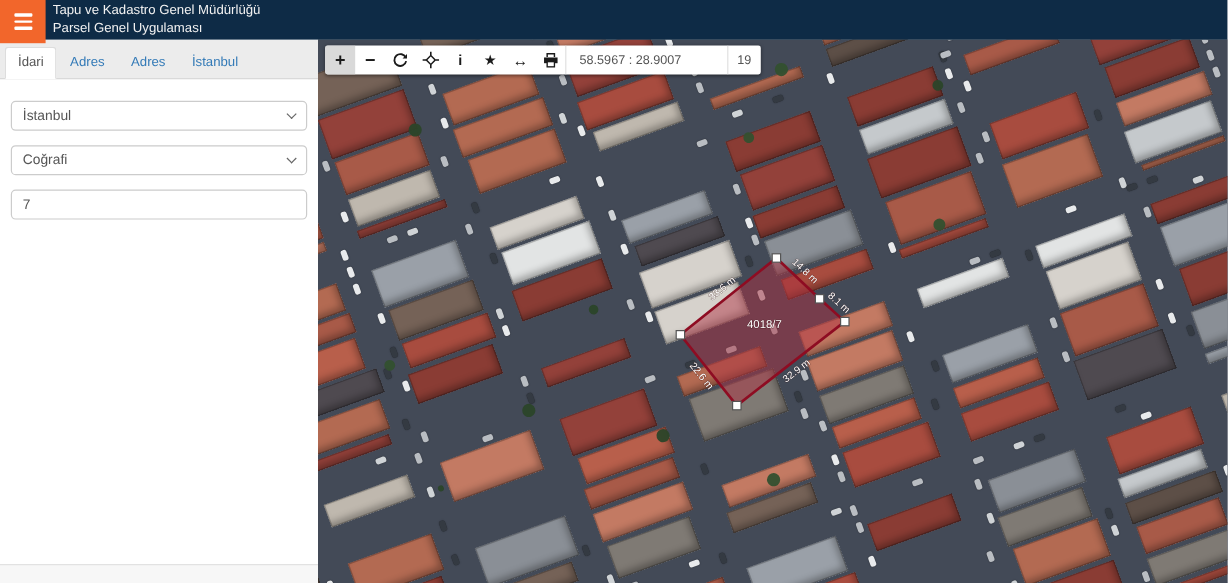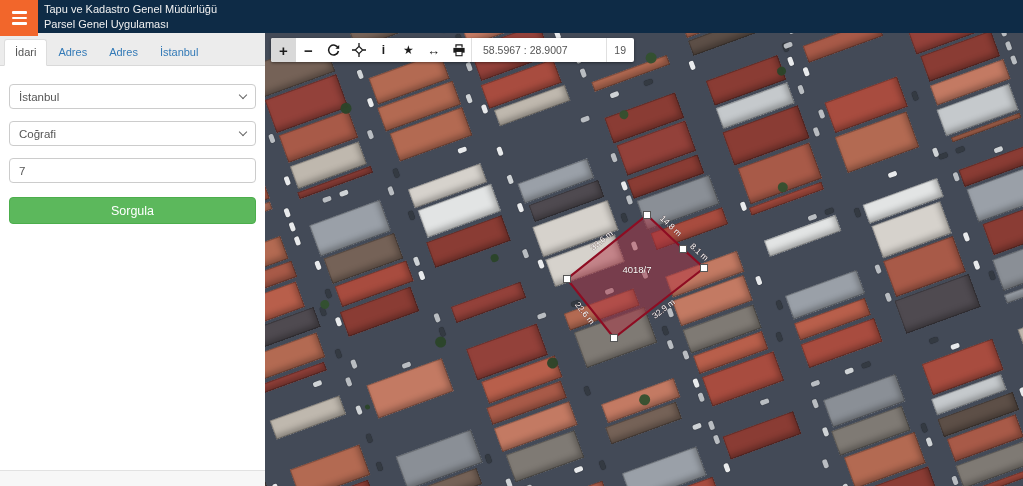--- a/index.html
+++ b/index.html
@@ -95,21 +95,20 @@
       </div>
       <div class="field">
         <div class="select">
           <span>Coğrafi</span>
           <span class="caret"></span>
         </div>
       </div>
       <div class="field">
         <input class="text-input" type="text" value="7" style="">
       </div>
-      <button class="sorgula-btn">Sorgula</button>
     </div>
     <div class="sidebar-footer"></div>
   </div>
 
   <div class="map">
     <div class="map-rot">
         <div class="bld" style="left:338px;top:922px;width:80px;height:28px;background:#5d4f47"></div>
         <div class="bld" style="left:444px;top:629px;width:75px;height:36px;background:#b85f4b"></div>
         <div class="bld" style="left:445px;top:668px;width:73px;height:8px;background:#c37a63"></div>
         <div class="bld" style="left:441px;top:704px;width:75px;height:24px;background:#b36a52"></div>

